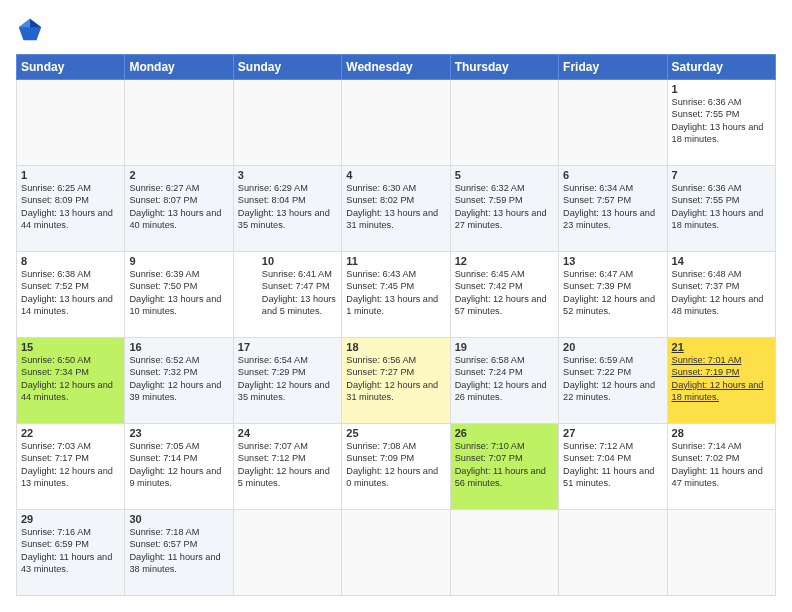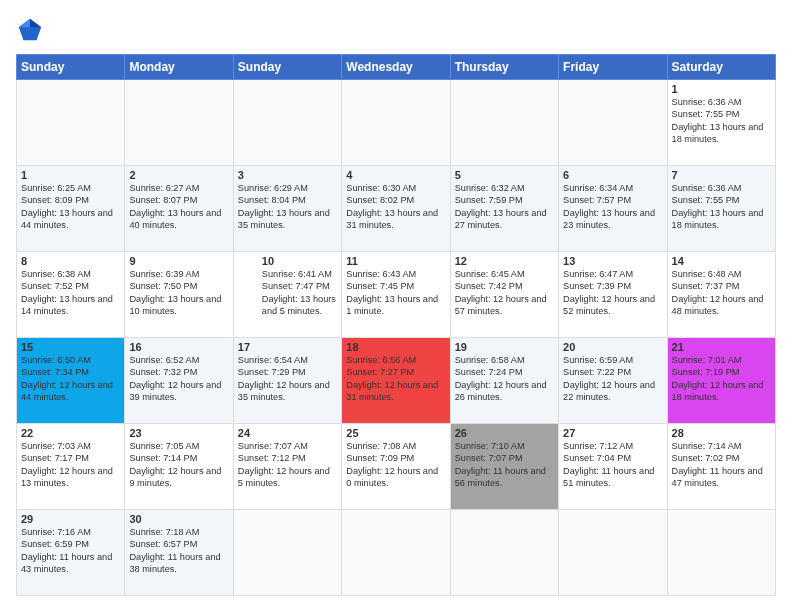--- a/index.html
+++ b/index.html
@@ -154,34 +154,34 @@
         <tr>
           <td style="background: rgb(255, 255, 255);"><span class="day-num">8</span><span class="cell-text">Sunrise: 6:38 AM<br>Sunset: 7:52 PM<br>Daylight: 13 hours and 14 minutes.</span></td>
           <td style="background: rgb(255, 255, 255);"><span class="day-num">9</span><span class="cell-text">Sunrise: 6:39 AM<br>Sunset: 7:50 PM<br>Daylight: 13 hours and 10 minutes.</span></td>
           <td style="background: rgb(255, 255, 255); padding-left: 28px;"><span class="day-num">10</span><span class="cell-text">Sunrise: 6:41 AM<br>Sunset: 7:47 PM<br>Daylight: 13 hours and 5 minutes.</span></td>
           <td style="background: rgb(255, 255, 255);"><span class="day-num">11</span><span class="cell-text">Sunrise: 6:43 AM<br>Sunset: 7:45 PM<br>Daylight: 13 hours and 1 minute.</span></td>
           <td style="background: rgb(255, 255, 255); margin-left: 10px;"><span class="day-num">12</span><span class="cell-text">Sunrise: 6:45 AM<br>Sunset: 7:42 PM<br>Daylight: 12 hours and 57 minutes.</span></td>
           <td style="background: rgb(255, 255, 255);"><span class="day-num">13</span><span class="cell-text">Sunrise: 6:47 AM<br>Sunset: 7:39 PM<br>Daylight: 12 hours and 52 minutes.</span></td>
           <td style="background: rgb(255, 255, 255);"><span class="day-num">14</span><span class="cell-text">Sunrise: 6:48 AM<br>Sunset: 7:37 PM<br>Daylight: 12 hours and 48 minutes.</span></td>
         </tr>
         <tr>
-          <td style="background: #0ea5e9;"><span class="day-num">15</span><span class="cell-text">Sunrise: 6:50 AM<br>Sunset: 7:34 PM<br>Daylight: 12 hours and 44 minutes.</span></td>
+          <td style="background: #bef264;"><span class="day-num">15</span><span class="cell-text">Sunrise: 6:50 AM<br>Sunset: 7:34 PM<br>Daylight: 12 hours and 44 minutes.</span></td>
           <td style="background: rgb(242, 245, 250);"><span class="day-num">16</span><span class="cell-text">Sunrise: 6:52 AM<br>Sunset: 7:32 PM<br>Daylight: 12 hours and 39 minutes.</span></td>
           <td style="background: rgb(242, 245, 250);"><span class="day-num">17</span><span class="cell-text">Sunrise: 6:54 AM<br>Sunset: 7:29 PM<br>Daylight: 12 hours and 35 minutes.</span></td>
-          <td style="background: #ef4444;"><span class="day-num">18</span><span class="cell-text">Sunrise: 6:56 AM<br>Sunset: 7:27 PM<br>Daylight: 12 hours and 31 minutes.</span></td>
+          <td style="background: #fef9c3;"><span class="day-num">18</span><span class="cell-text">Sunrise: 6:56 AM<br>Sunset: 7:27 PM<br>Daylight: 12 hours and 31 minutes.</span></td>
           <td style="background: rgb(242, 245, 250);"><span class="day-num">19</span><span class="cell-text">Sunrise: 6:58 AM<br>Sunset: 7:24 PM<br>Daylight: 12 hours and 26 minutes.</span></td>
           <td style="background: rgb(242, 245, 250);"><span class="day-num">20</span><span class="cell-text">Sunrise: 6:59 AM<br>Sunset: 7:22 PM<br>Daylight: 12 hours and 22 minutes.</span></td>
-          <td style="background: #d946ef;"><span class="day-num">21</span><span class="cell-text">Sunrise: 7:01 AM<br>Sunset: 7:19 PM<br>Daylight: 12 hours and 18 minutes.</span></td>
+          <td style="background: #fde047; text-decoration: underline;"><span class="day-num">21</span><span class="cell-text">Sunrise: 7:01 AM<br>Sunset: 7:19 PM<br>Daylight: 12 hours and 18 minutes.</span></td>
         </tr>
         <tr>
           <td style="background: rgb(255, 255, 255);"><span class="day-num">22</span><span class="cell-text">Sunrise: 7:03 AM<br>Sunset: 7:17 PM<br>Daylight: 12 hours and 13 minutes.</span></td>
           <td style="background: rgb(255, 255, 255);"><span class="day-num">23</span><span class="cell-text">Sunrise: 7:05 AM<br>Sunset: 7:14 PM<br>Daylight: 12 hours and 9 minutes.</span></td>
           <td style="background: rgb(255, 255, 255);"><span class="day-num">24</span><span class="cell-text">Sunrise: 7:07 AM<br>Sunset: 7:12 PM<br>Daylight: 12 hours and 5 minutes.</span></td>
           <td style="background: rgb(255, 255, 255); margin-top: 28px;"><span class="day-num">25</span><span class="cell-text">Sunrise: 7:08 AM<br>Sunset: 7:09 PM<br>Daylight: 12 hours and 0 minutes.</span></td>
-          <td style="background: #a3a3a3;"><span class="day-num">26</span><span class="cell-text">Sunrise: 7:10 AM<br>Sunset: 7:07 PM<br>Daylight: 11 hours and 56 minutes.</span></td>
+          <td style="background: #bef264;"><span class="day-num">26</span><span class="cell-text">Sunrise: 7:10 AM<br>Sunset: 7:07 PM<br>Daylight: 11 hours and 56 minutes.</span></td>
           <td style="background: rgb(255, 255, 255);"><span class="day-num">27</span><span class="cell-text">Sunrise: 7:12 AM<br>Sunset: 7:04 PM<br>Daylight: 11 hours and 51 minutes.</span></td>
           <td style="background: rgb(255, 255, 255);"><span class="day-num">28</span><span class="cell-text">Sunrise: 7:14 AM<br>Sunset: 7:02 PM<br>Daylight: 11 hours and 47 minutes.</span></td>
         </tr>
         <tr>
           <td style="background: rgb(242, 245, 250);"><span class="day-num">29</span><span class="cell-text">Sunrise: 7:16 AM<br>Sunset: 6:59 PM<br>Daylight: 11 hours and 43 minutes.</span></td>
           <td style="background: rgb(242, 245, 250);"><span class="day-num">30</span><span class="cell-text">Sunrise: 7:18 AM<br>Sunset: 6:57 PM<br>Daylight: 11 hours and 38 minutes.</span></td>
           <td class="empty"></td>
           <td class="empty"></td>
           <td class="empty"></td>
           <td class="empty"></td>

